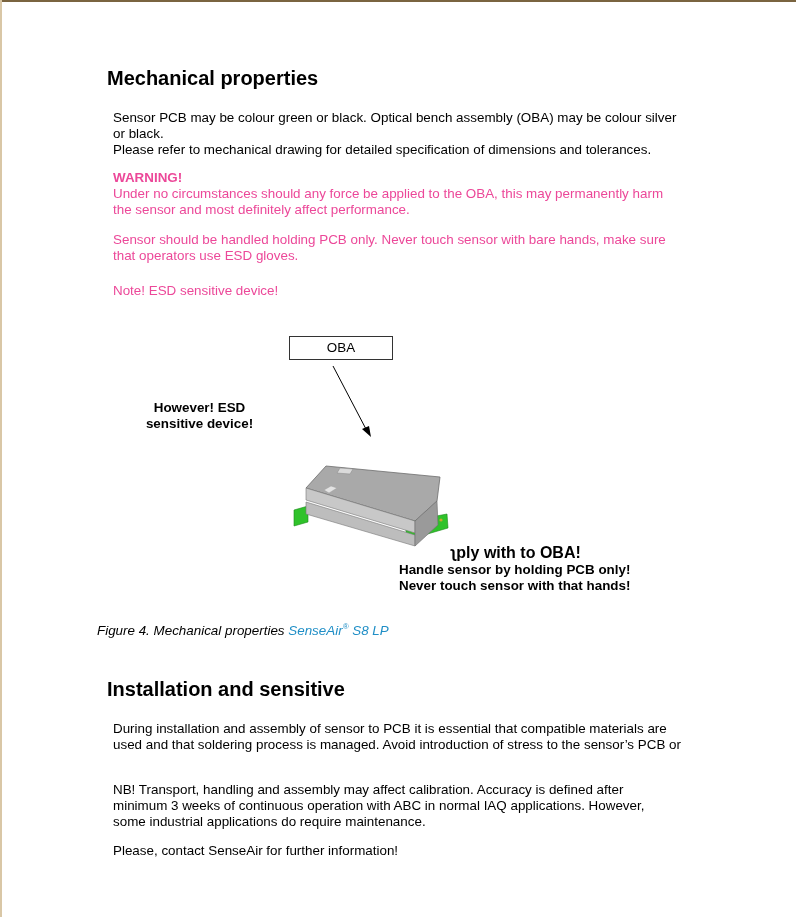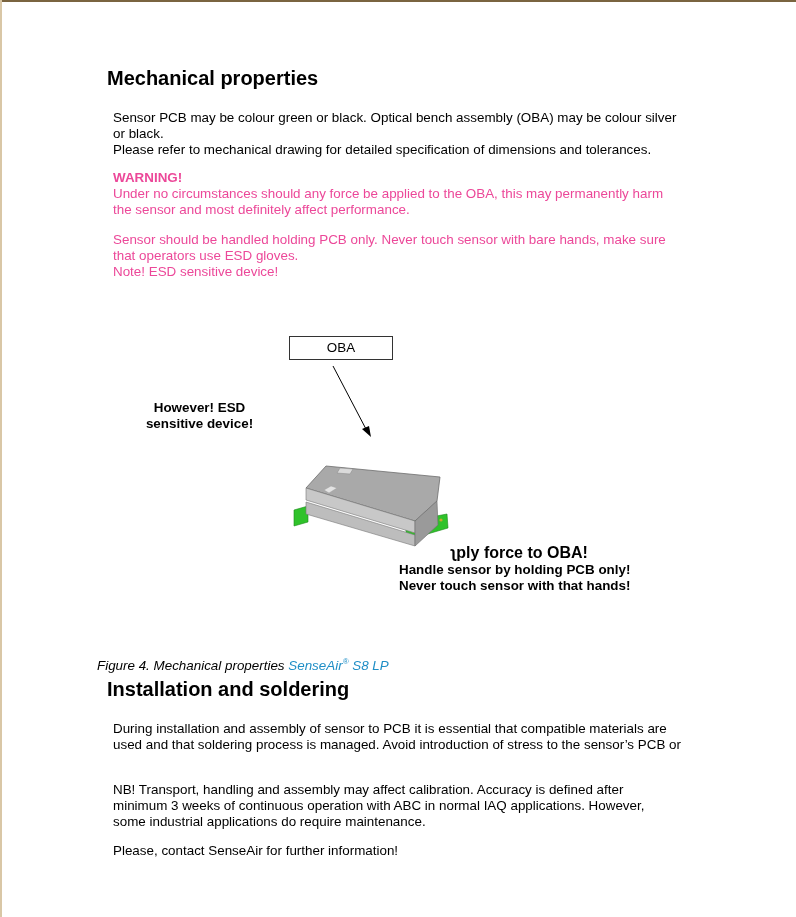--- a/index.html
+++ b/index.html
@@ -12,21 +12,21 @@
     }
     .frame-top { position: absolute; left: 0; top: 0; width: 796px; height: 2px; background: #7a6440; }
     .frame-left { position: absolute; left: 0; top: 0; width: 2px; height: 917px; background: #d9c7a6; }
     .page { position: absolute; left: 97px; top: 0; width: 580px; }
     h2 {
       font-size: 20px; font-weight: bold; margin: 10px; position: absolute; left: 0; white-space: nowrap;
     }
     .p { position: absolute; left: 0; width: 570px; font-size: 13.4px; line-height: 16px; margin: 16px; }
     .red { color: #ec4899; }
     .bold { font-weight: bold; }
-    .caption { position: absolute; left: 0; font-size: 13.4px; font-style: italic; white-space: nowrap; margin-top: 35px; }
+    .caption { position: absolute; left: 0; font-size: 13.4px; font-style: italic; white-space: nowrap; }
     .caption .brand { color: #1f8ec6; }
     .caption sup { font-size: 8px; vertical-align: 6px; }
     .figure { position: absolute; left: 0; top: 300px; width: 580px; height: 300px; }
     .oba-box {
       position: absolute; left: 192px; top: 36px; width: 104px; height: 24px;
       border: 1px solid #333; box-sizing: border-box;
       font-weight: normal; font-size: 13.4px; text-align: center; line-height: 22px;
     }
     .esd-label {
       position: absolute; left: 40px; top: 100px; width: 125px;
@@ -58,21 +58,21 @@
     <span class="bold">WARNING!</span><br>
     <span>Under no circumstances should any force be applied to the OBA, this may permanently harm</span><br>
     <span>the sensor and most definitely affect performance.</span>
   </p>
 
   <p class="p red" style="top:216px">
     <span>Sensor should be handled holding PCB only. Never touch sensor with bare hands, make sure</span><br>
     <span>that operators use ESD gloves.</span>
   </p>
 
-  <p class="p red" style="top:248px">Note! ESD sensitive device!</p>
+  <p class="p red" style="top:267px">Note! ESD sensitive device!</p>
 
   <div class="figure">
     <svg class="art" width="580" height="300" viewBox="0 0 580 300">
 
       <line x1="236" y1="66" x2="270" y2="131" stroke="#000" stroke-width="1"></line>
       <polygon points="265,129 274,137 272,126" fill="#000"></polygon>
 
       <polygon points="197,210 211,206 211,222 197,226" fill="#2fc22a" stroke="#1a8a18" stroke-width="0.6"></polygon>
 
       <polygon points="308,222 350,214 351,228 310,240" fill="#2fc22a" stroke="#1a8a18" stroke-width="0.6"></polygon>
@@ -91,31 +91,31 @@
     </svg>
 
     <div class="oba-box">OBA</div>
 
     <div class="esd-label">
       <span>However! ESD</span><br>
       <span>sensitive device!</span>
     </div>
 
     <div class="force-label">
-      <span class="big">ʅply force to OBA!</span>
+      <span class="big">ʅply with to OBA!</span>
       <span>Handle sensor by holding PCB only!</span><br>
       <span>Never touch sensor with that hands!</span>
     </div>
   </div>
 
   <div class="caption" style="top:622px">
     <span>Figure 4. Mechanical properties </span><span class="brand"><span>SenseAir</span><sup>®</sup><span> S8 LP</span></span>
   </div>
 
-  <h2 style="top:668px">Installation and soldering</h2>
+  <h2 style="top:668px">Installation and sensitive</h2>
 
   <p class="p" style="top:705px">
     <span>During installation and assembly of sensor to PCB it is essential that compatible materials are</span><br>
     <span>used and that soldering process is managed. Avoid introduction of stress to the sensor’s PCB or</span><br>
   </p>
 
   <p class="p" style="top:766px">
     <span>NB! Transport, handling and assembly may affect calibration. Accuracy is defined after</span><br>
     <span>minimum 3 weeks of continuous operation with ABC in normal IAQ applications. However,</span><br>
     <span>some industrial applications do require maintenance.</span>

